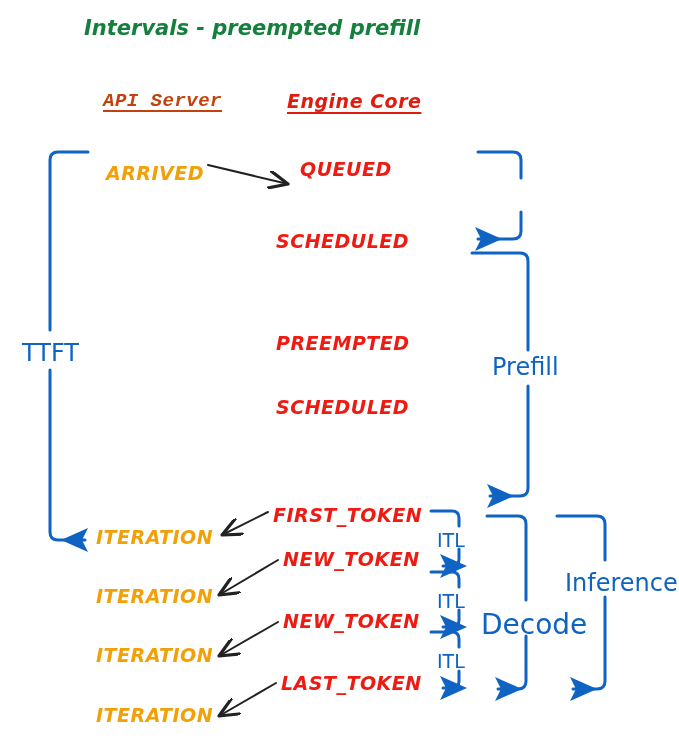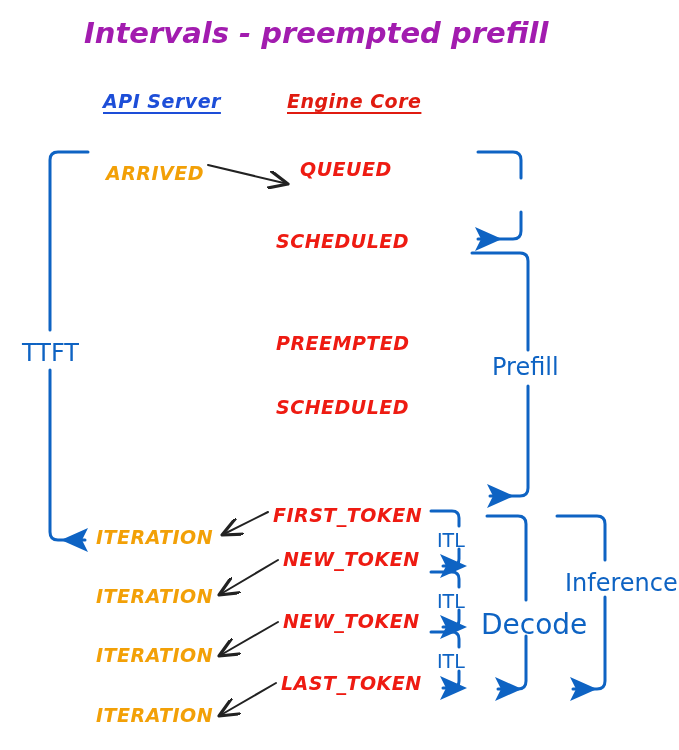--- a/index.html
+++ b/index.html
@@ -15,33 +15,33 @@
   .hand{
     position:absolute;
     font-family:"DejaVu Sans",sans-serif;
     font-style:italic;
     font-weight:bold;
     white-space:nowrap;
     letter-spacing:.5px;
   }
   #title{
     left:84px;top:16px;
-    font-size:29px;
-    color:#a21caf;
+    font-size:21px;
+    color:#15803d;
     font-style:italic;
     font-weight:bold;
     letter-spacing:0px;
   }
   .col-head{
     font-size:19px;
     text-decoration:underline;
     text-underline-offset:4px;
     text-decoration-thickness:2px;
   }
-  #head-api{left:103px;top:90px;color:#1d4ed8;}
+  #head-api{left:103px;top:90px;color:#c2410c;font-family:Liberation Mono, monospace;}
   #head-engine{left:287px;top:90px;color:#E01B10;}
 
   .state-orange{color:#F2A007;font-size:19px;}
   .state-red{color:#EE1B12;font-size:19px;}
 
   
   .blabel{
     position:absolute;
     color:#0E63C3;
     font-family:"DejaVu Sans",sans-serif;

